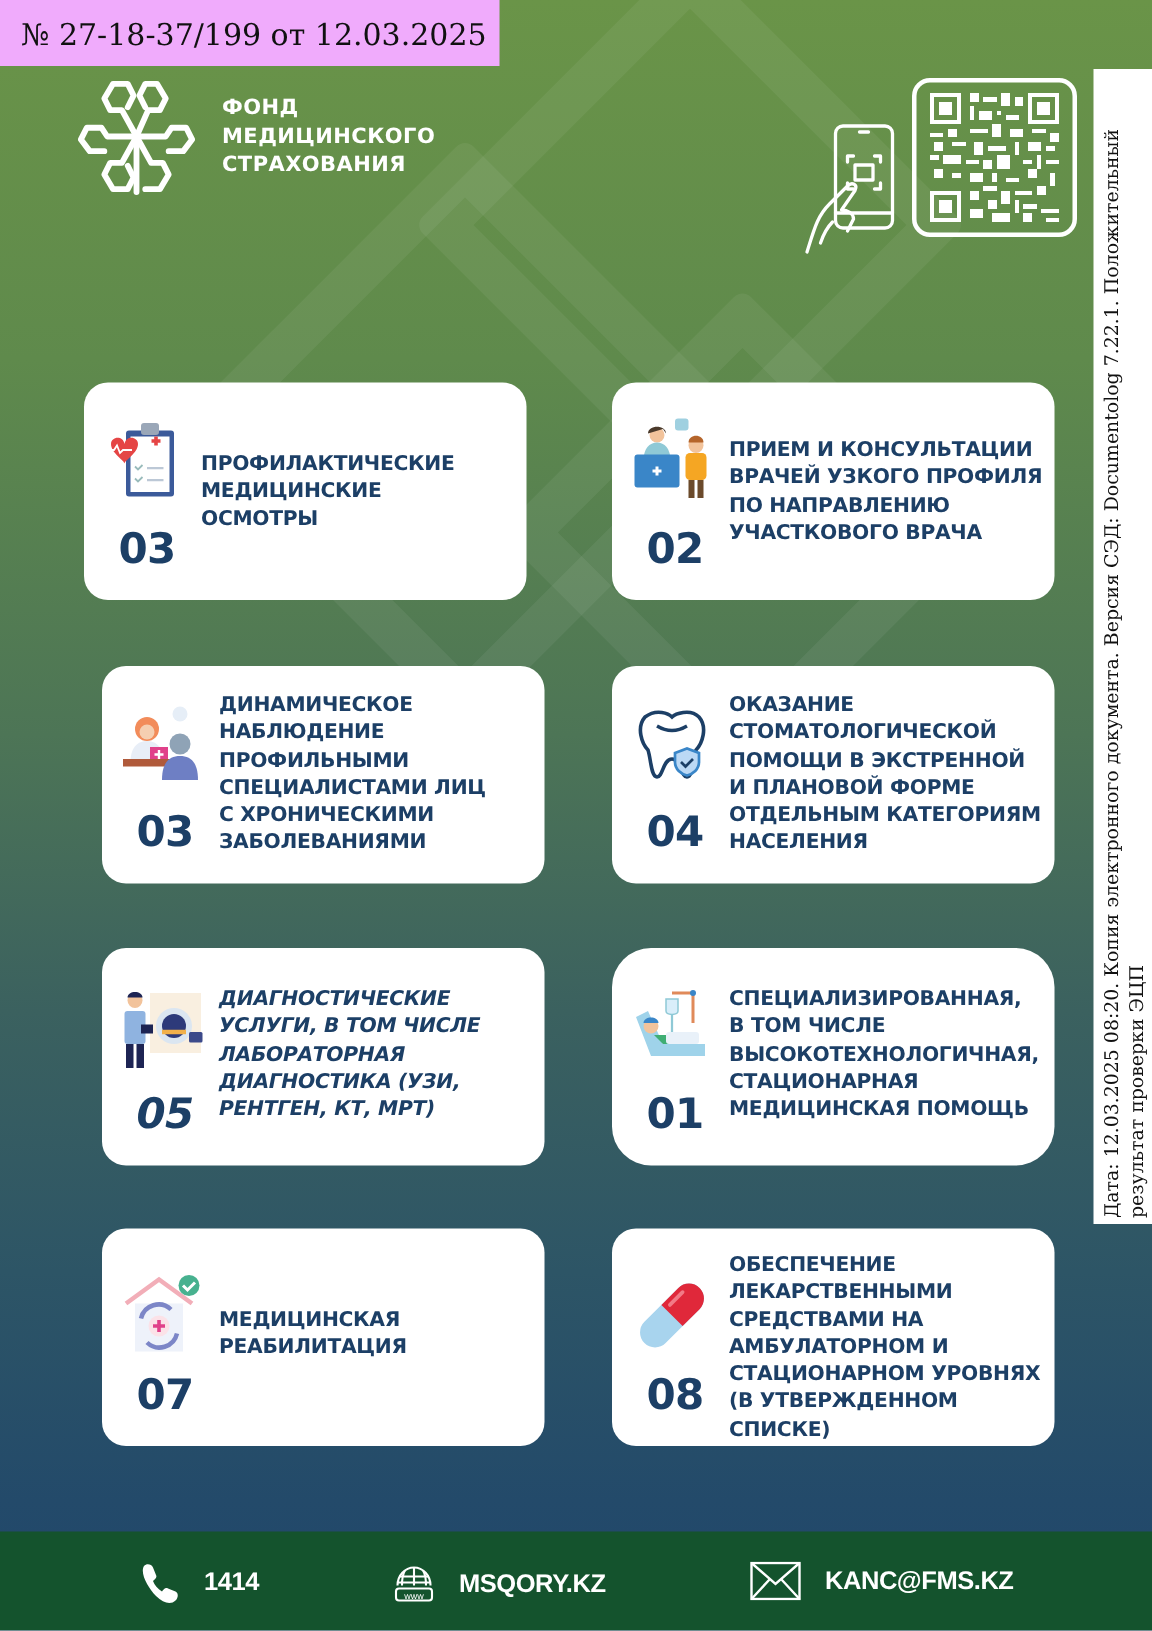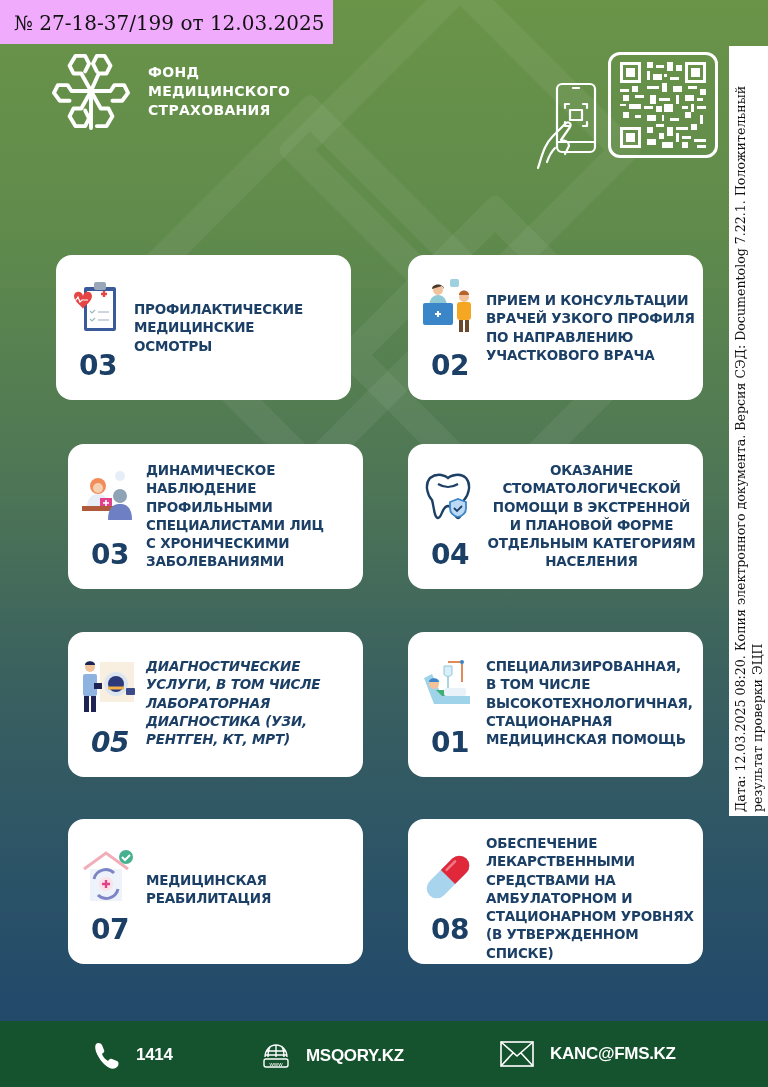--- a/index.html
+++ b/index.html
@@ -204,21 +204,21 @@
   </svg>
   <div class="title" style="top:17px;">ДИНАМИЧЕСКОЕ
 НАБЛЮДЕНИЕ
 ПРОФИЛЬНЫМИ
 СПЕЦИАЛИСТАМИ ЛИЦ
 С ХРОНИЧЕСКИМИ
 ЗАБОЛЕВАНИЯМИ</div>
   <div class="num">03</div>
 </div>
 
-<div class="card" style="left:408px; top:444px;text-align:center;">
+<div class="card" style="left:408px; top:444px;">
   <svg class="icon" viewBox="0 0 56 56" style="top:24px;">
     <path d="M10 10 c8-6 16-2 18 0 c2-2 12-6 18 0 c6 7 2 18-2 22 c-2 6-2 18-6 18 c-4 0-4-12-10-12 s-6 12-10 12 c-4 0-4-12-6-18 c-4-4-8-15-2-22z" fill="none" stroke="#1c3f66" stroke-width="2.4"></path>
     <path d="M18 16 q10 6 20 0" stroke="#1c3f66" stroke-width="2.2" fill="none"></path>
     <path d="M30 34 l8-3 8 3 v6 c0 5-4 8-8 9 c-4-1-8-4-8-9z" fill="#bcd9f5" stroke="#3a86c8" stroke-width="1.8"></path>
     <path d="M34 40 l3 3 5-5" stroke="#1c3f66" stroke-width="1.8" fill="none"></path>
   </svg>
   <div class="title" style="top:17px;">ОКАЗАНИЕ
 СТОМАТОЛОГИЧЕСКОЙ
 ПОМОЩИ В ЭКСТРЕННОЙ
 И ПЛАНОВОЙ ФОРМЕ
@@ -242,21 +242,21 @@
     <rect x="14" y="25" width="8" height="6" fill="#1d2454"></rect>
   </svg>
   <div class="title" style="top:25px;">ДИАГНОСТИЧЕСКИЕ
 УСЛУГИ, В ТОМ ЧИСЛЕ
 ЛАБОРАТОРНАЯ
 ДИАГНОСТИКА (УЗИ,
 РЕНТГЕН, КТ, МРТ)</div>
   <div class="num">05</div>
 </div>
 
-<div class="card" style="left:408px; top:632px;">
+<div class="card" style="left:408px; top:632px;border-radius:26px;">
   <svg class="icon" viewBox="0 0 56 56" style="top:26px;">
     <path d="M28 4h14 v20" stroke="#e08a5a" stroke-width="2" fill="none"></path>
     <circle cx="42" cy="4" r="2" fill="#3a86c8"></circle>
     <path d="M24 8 h8 v8 c0 3-8 3-8 0z" fill="#d9eefa" stroke="#8fc9d6" stroke-width="1"></path>
     <path d="M28 18 v12" stroke="#8fc9d6" stroke-width="1.5"></path>
     <path d="M4 20 l8-4 10 22 h28 v8 H14z" fill="#9fd3ea"></path>
     <circle cx="14" cy="26" r="5" fill="#f2c39b"></circle>
     <path d="M9 24 c0-5 10-5 10 0z" fill="#3a86c8"></path>
     <path d="M16 32 l6 6 h12 v-6 h-10z" fill="#3fae74"></path>
     <rect x="24" y="30" width="22" height="8" rx="2" fill="#e9f1f9"></rect>

